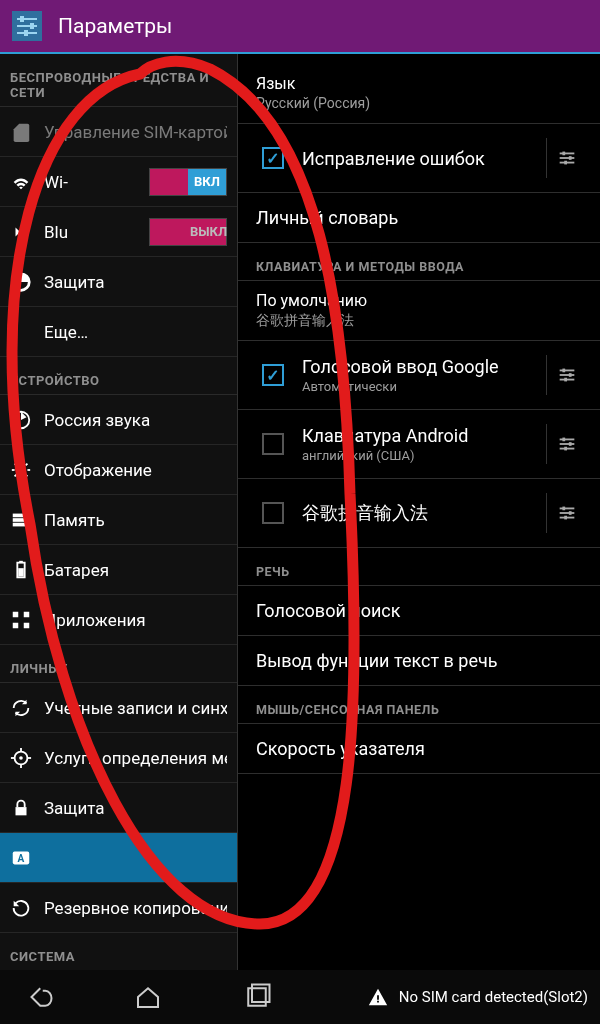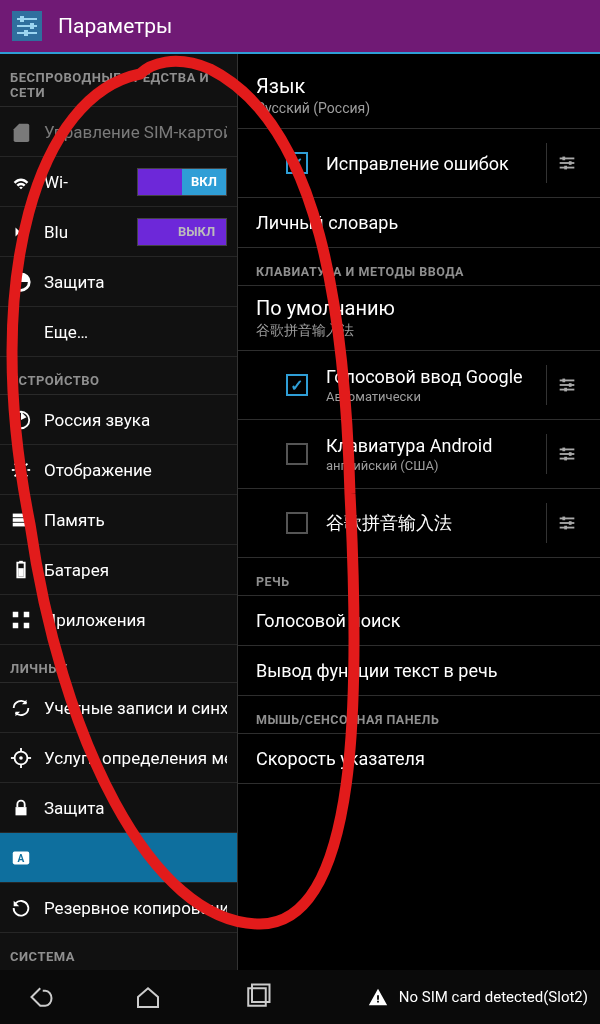--- a/index.html
+++ b/index.html
@@ -16,35 +16,35 @@
   .right-pane { flex: 1; overflow: hidden; padding: 6px 0 0 0; position: relative; }
   .vdiv { width: 1px; background: #333; height: 100%; }
 
   
   .section-header { font-size: 13px; letter-spacing: 0.5px; color: #8f8f8f; font-weight: 700; padding: 16px 12px 6px 10px; text-transform: uppercase; border-bottom: 1px solid #2a2a2a; }
   .nav-item { display: flex; align-items: center; height: 50px; padding: 0 10px 0 8px; border-bottom: 1px solid #262626; color: #ffffff; font-size: 17px; position: relative; }
   .nav-item.dim { color: #7a7a7a; }
   .nav-item.selected { background: #0e6f9e; }
   .nav-icon { width: 26px; height: 26px; margin-right: 10px; flex-shrink: 0; display:flex; align-items:center; justify-content:center; }
   .nav-label { white-space: nowrap; overflow: hidden; text-overflow: clip; flex: 1; }
-  .toggle-field { width: 90px; height: 28px; background: #6d28d9; border: 1px solid #444; display: flex; align-items: center; }
+  .toggle-field { width: 78px; height: 28px; background: #be185d; border: 1px solid #444; display: flex; align-items: center; }
   .toggle-on { flex:1; height:100%; background:#2f9ed6; color:#fff; font-size:13px; display:flex; align-items:center; justify-content:center; font-weight:700; }
   .toggle-off-label { flex:1; height:100%; color:#bbb; font-size:13px; display:flex; align-items:center; justify-content:center; font-weight:700;padding-left:40px; }
   .toggle-blank { flex:1; height:100%; }
 
   
   .rp-header { padding: 14px 18px 12px 18px; border-bottom: 1px solid #2e2e2e; }
-  .rp-header .t1 { font-size: 20px; color: #ffffff; }
+  .rp-header .t1 { font-size: 16px; color: #ffffff; }
   .rp-header .t2 { font-size: 14px; color: #9e9e9e; margin-top: 2px; }
   .rp-item { display: flex; align-items: center; padding: 14px 14px 14px 18px; border-bottom: 1px solid #2e2e2e; }
   .rp-item .label-col { flex: 1; overflow: hidden; }
   .rp-item .label-col .l1 { font-size: 18px; color: #ffffff; white-space: nowrap; overflow: hidden; text-overflow: clip; }
   .rp-item .label-col .l2 { font-size: 13px; color: #9e9e9e; margin-top: 2px; white-space: nowrap; overflow: hidden; }
   .rp-section { font-size: 12.5px; letter-spacing: 0.5px; color: #8f8f8f; font-weight: 700; padding: 16px 18px 6px 18px; border-bottom: 1px solid #2e2e2e; text-transform: uppercase; }
-  .rp-item.indented { padding-left: 48px; }
+  .rp-item.indented { padding-left: 24px; }
   .checkbox { width: 22px; height: 22px; border: 2px solid #6f6f6f; margin-right: 18px; flex-shrink: 0; display:flex; align-items:center; justify-content:center; }
   .checkbox.checked { border-color: #2f9ed6; }
   .checkbox.checked::after { content: "✓"; font-size: 16px; color: #2f9ed6; font-weight: 700; }
   .tune-btn { width: 40px; height: 40px; display:flex; align-items:center; justify-content:center; border-left: 1px solid #333; margin-left: 8px; flex-shrink: 0; }
 
   
   .navbar { height: 54px; background: #0a0a0a; display: flex; align-items: center; gap: 31px; }
   .navbtn { flex: 0 0 auto; width: 78px; height: 54px; display:flex; align-items:center; justify-content:center; }
   .nav-spacer { flex: 1; }
   .sim-warning { display:flex; align-items:center; color:#fff; font-size:15px; padding-right:12px; }

